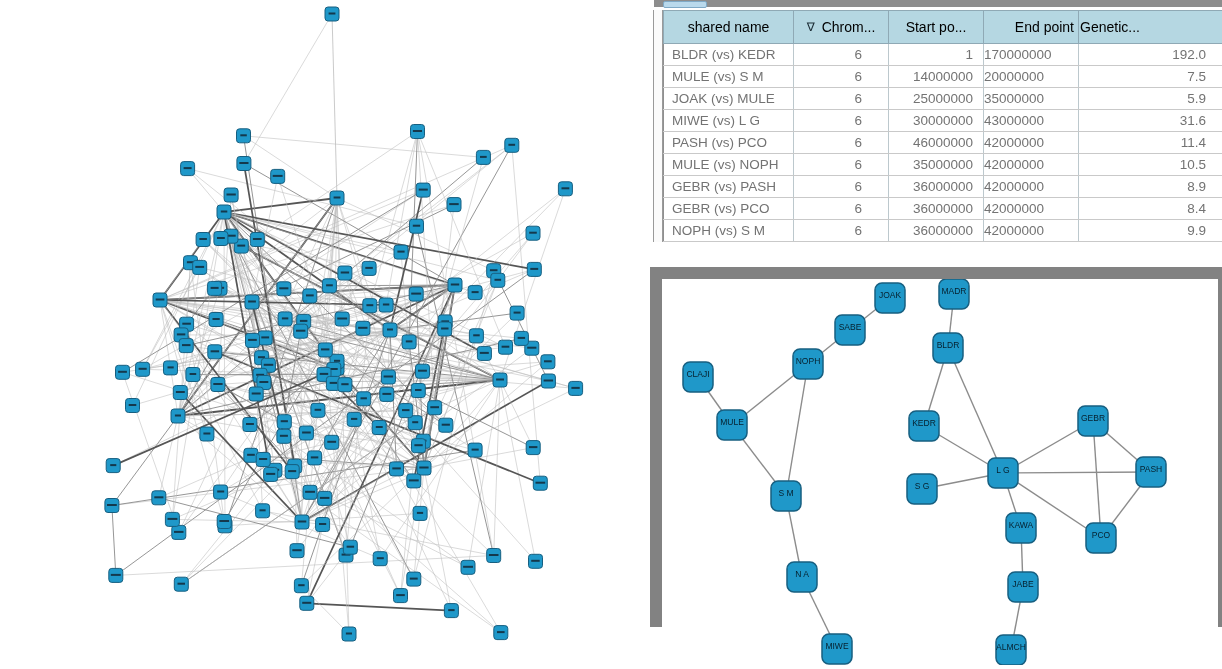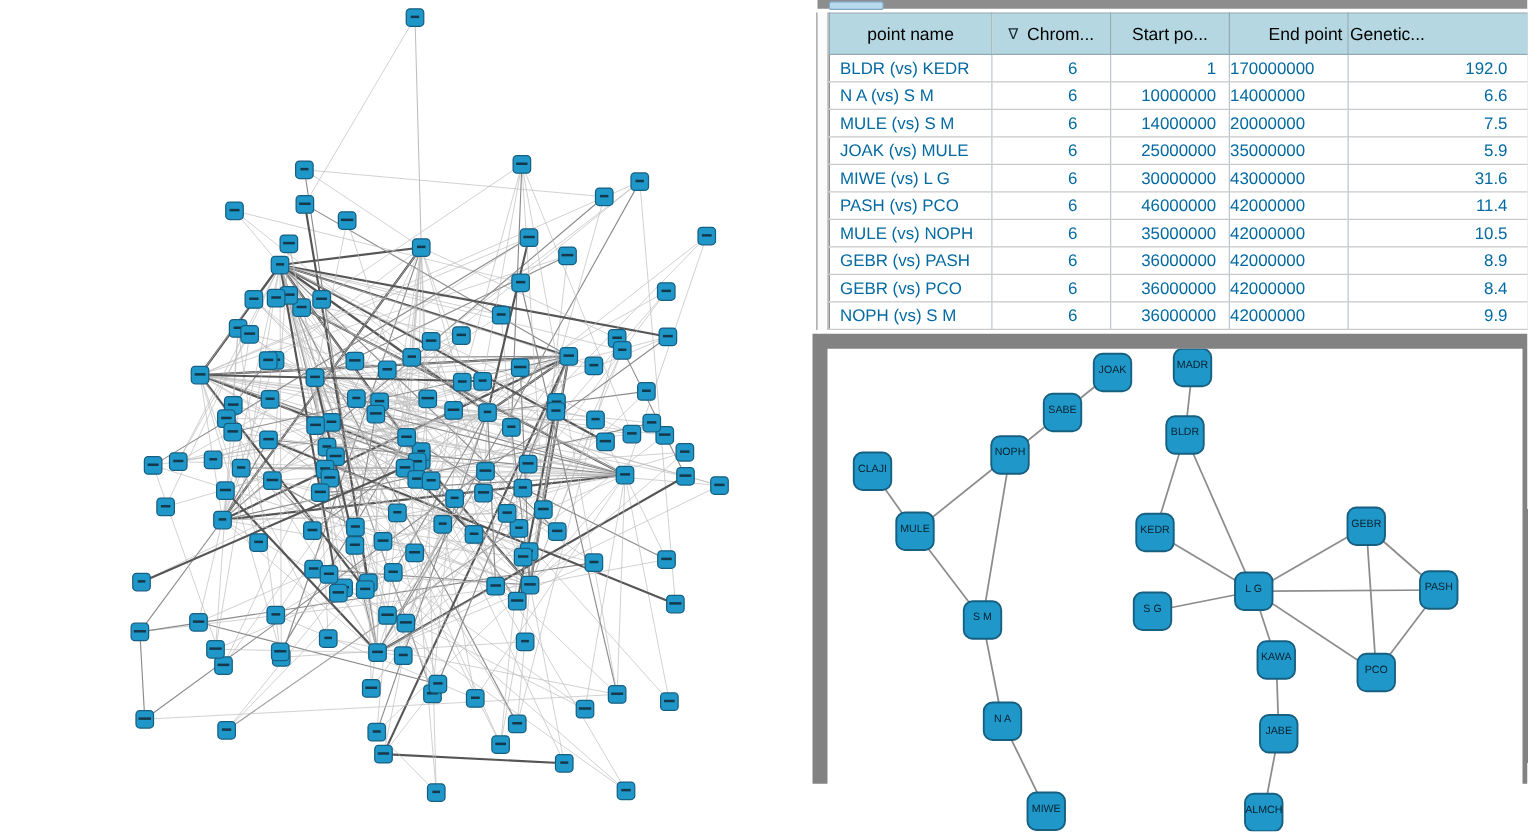--- a/index.html
+++ b/index.html
@@ -23,21 +23,21 @@
   col.c0{width:130px}col.c1{width:95px}col.c2{width:95px}col.c3{width:95px}
   th{
     height:30px;background:var(--header-bg,#b5d7e2);color:#000;font-weight:normal;
     font-size:14px;border:1px solid #8fa9b5;white-space:nowrap;overflow:hidden;
   }
   th.c0,th.c1,th.c2{text-align:center;}
   th.c3{text-align:right;padding-right:4px;}
   th.c4{text-align:left;padding-right:16px;}
   .filter{display:inline-block;margin-right:7px;font-size:12px;color:#1a2a33;transform:translateY(-1px);}
   td{
-    height:21px;font-size:13.5px;color:#0369a1;white-space:nowrap;overflow:hidden;
+    height:21px;font-size:13.5px;color:#737373;white-space:nowrap;overflow:hidden;
     border-right:1px solid #bcc8cd;border-bottom:1px solid #c9c9c9;padding:0;
   }
   td.c0{text-align:left;padding-left:8px;}
   td.c1{text-align:right;padding-right:26px;}
   td.c2{text-align:right;padding-right:10px;}
   td.c3{padding-right:6px;}
   td.c4{text-align:right;padding-right:16px;}
   
   .panel{
     position:absolute;left:0;top:267px;width:572px;height:360px;box-sizing:border-box;
@@ -1024,43 +1024,36 @@
     <table>
       <colgroup>
         <col class="c0">
           <col class="c1">
           <col class="c2">
           <col class="c3">
           <col class="c4">
       </colgroup>
       <thead>
         <tr>
-          <th class="c0">point name</th>
+          <th class="c0">shared name</th>
           <th class="c1">
             <span class="filter">∇</span><span>Chrom...</span>
           </th>
           <th class="c2">Start po...</th>
           <th class="c3">End point</th>
           <th class="c4">Genetic...</th>
         </tr>
       </thead>
       <tbody id="tbody">
           <tr>
             <td class="c0">BLDR (vs) KEDR</td>
             <td class="c1">6</td>
             <td class="c2">1</td>
             <td class="c3">170000000</td>
             <td class="c4">192.0</td>
-          </tr>
-          <tr>
-            <td class="c0">N A (vs) S M</td>
-            <td class="c1">6</td>
-            <td class="c2">10000000</td>
-            <td class="c3">14000000</td>
-            <td class="c4">6.6</td>
           </tr>
           <tr>
             <td class="c0">MULE (vs) S M</td>
             <td class="c1">6</td>
             <td class="c2">14000000</td>
             <td class="c3">20000000</td>
             <td class="c4">7.5</td>
           </tr>
           <tr>
             <td class="c0">JOAK (vs) MULE</td>

